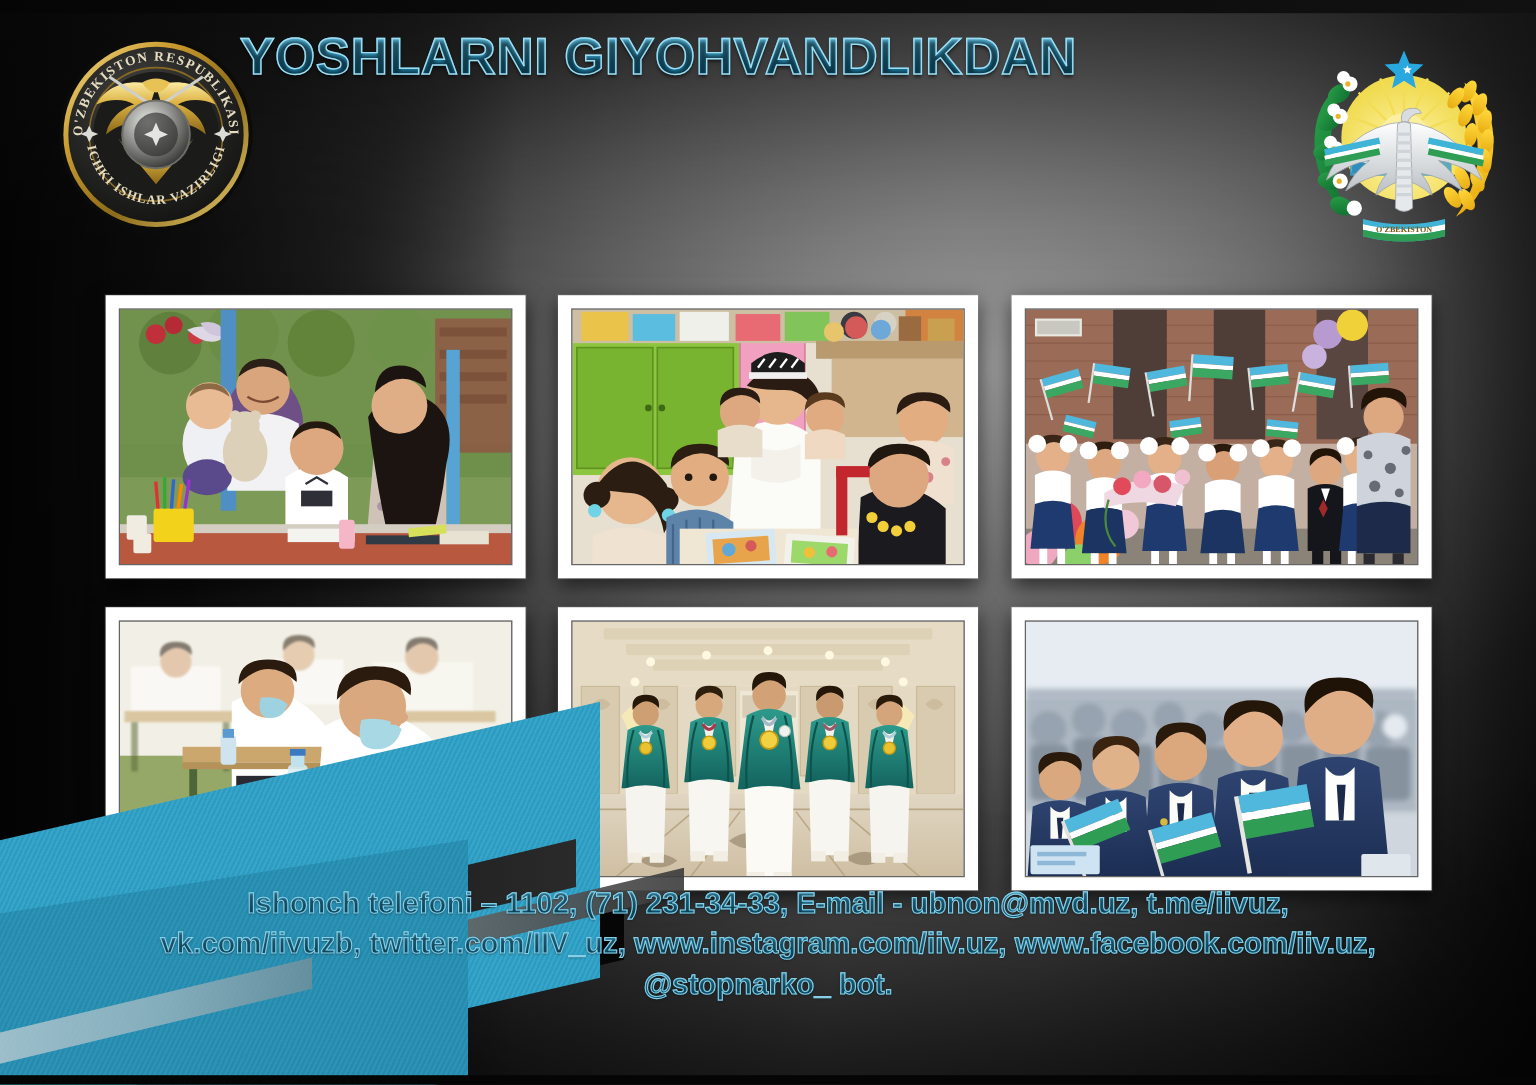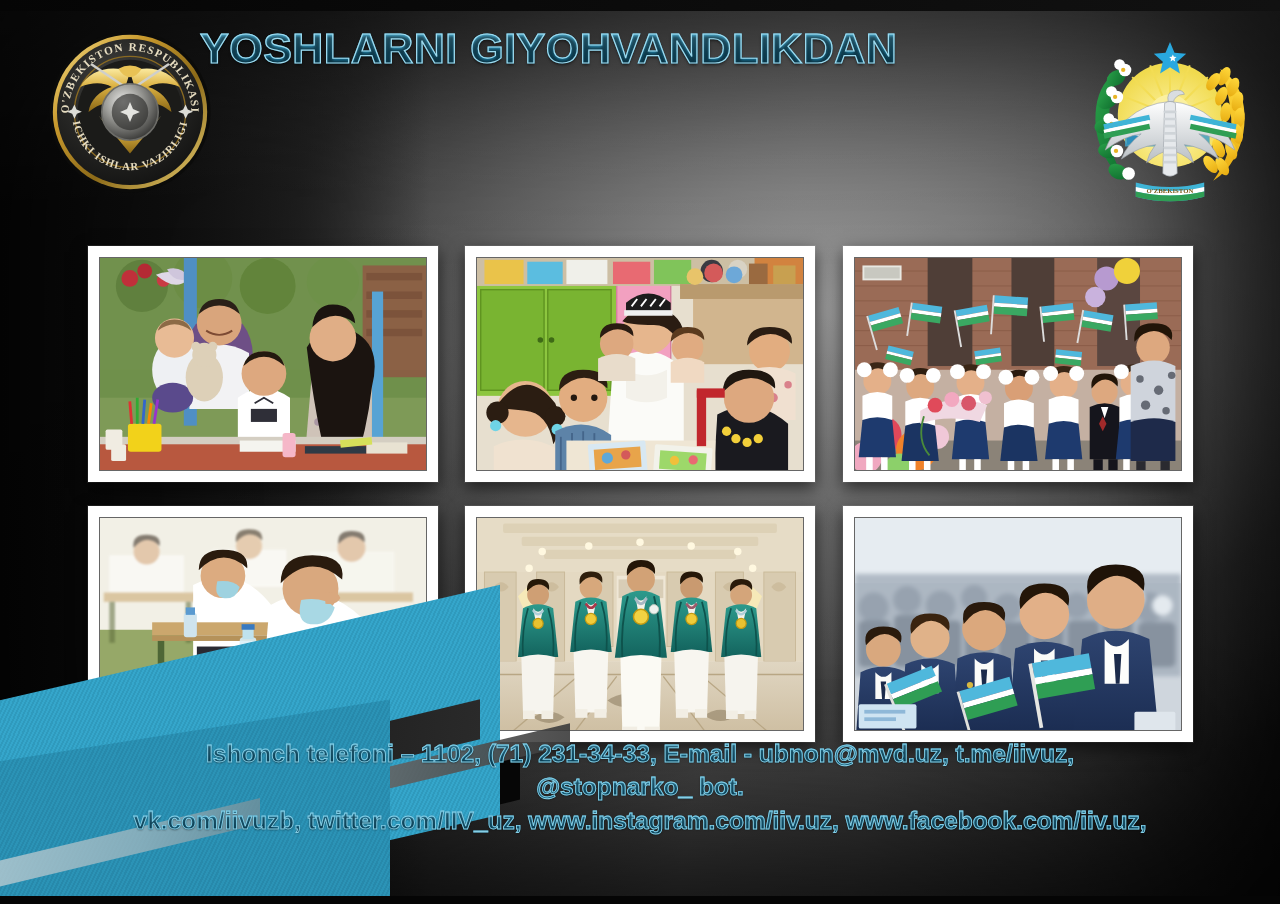--- a/index.html
+++ b/index.html
@@ -1109,18 +1109,18 @@
 
   <div class="ribbon ribbon-black-bottom"></div>
   <div class="ribbon ribbon-teal-1"></div>
   <div class="ribbon ribbon-dark-slash"></div>
   <div class="ribbon ribbon-grey-slash"></div>
   <div class="ribbon ribbon-teal-2"></div>
   <div class="ribbon ribbon-pale"></div>
 
   <div class="footer">
     <div class="foot-line l1">Ishonch telefoni – 1102,     (71) 231-34-33,    E-mail - ubnon@mvd.uz,  t.me/iivuz,</div>
+    <div class="foot-line l2">vk.com/iivuzb,   twitter.com/IIV_uz, www.instagram.com/iiv.uz,  www.facebook.com/iiv.uz,</div>
     <div class="foot-line l3">@stopnarko_ bot.</div>
-    <div class="foot-line l2">vk.com/iivuzb,   twitter.com/IIV_uz, www.instagram.com/iiv.uz,  www.facebook.com/iiv.uz,</div>
   </div>
 
   <div class="bottom-rule"></div>
 </div>
 
 </body></html>

